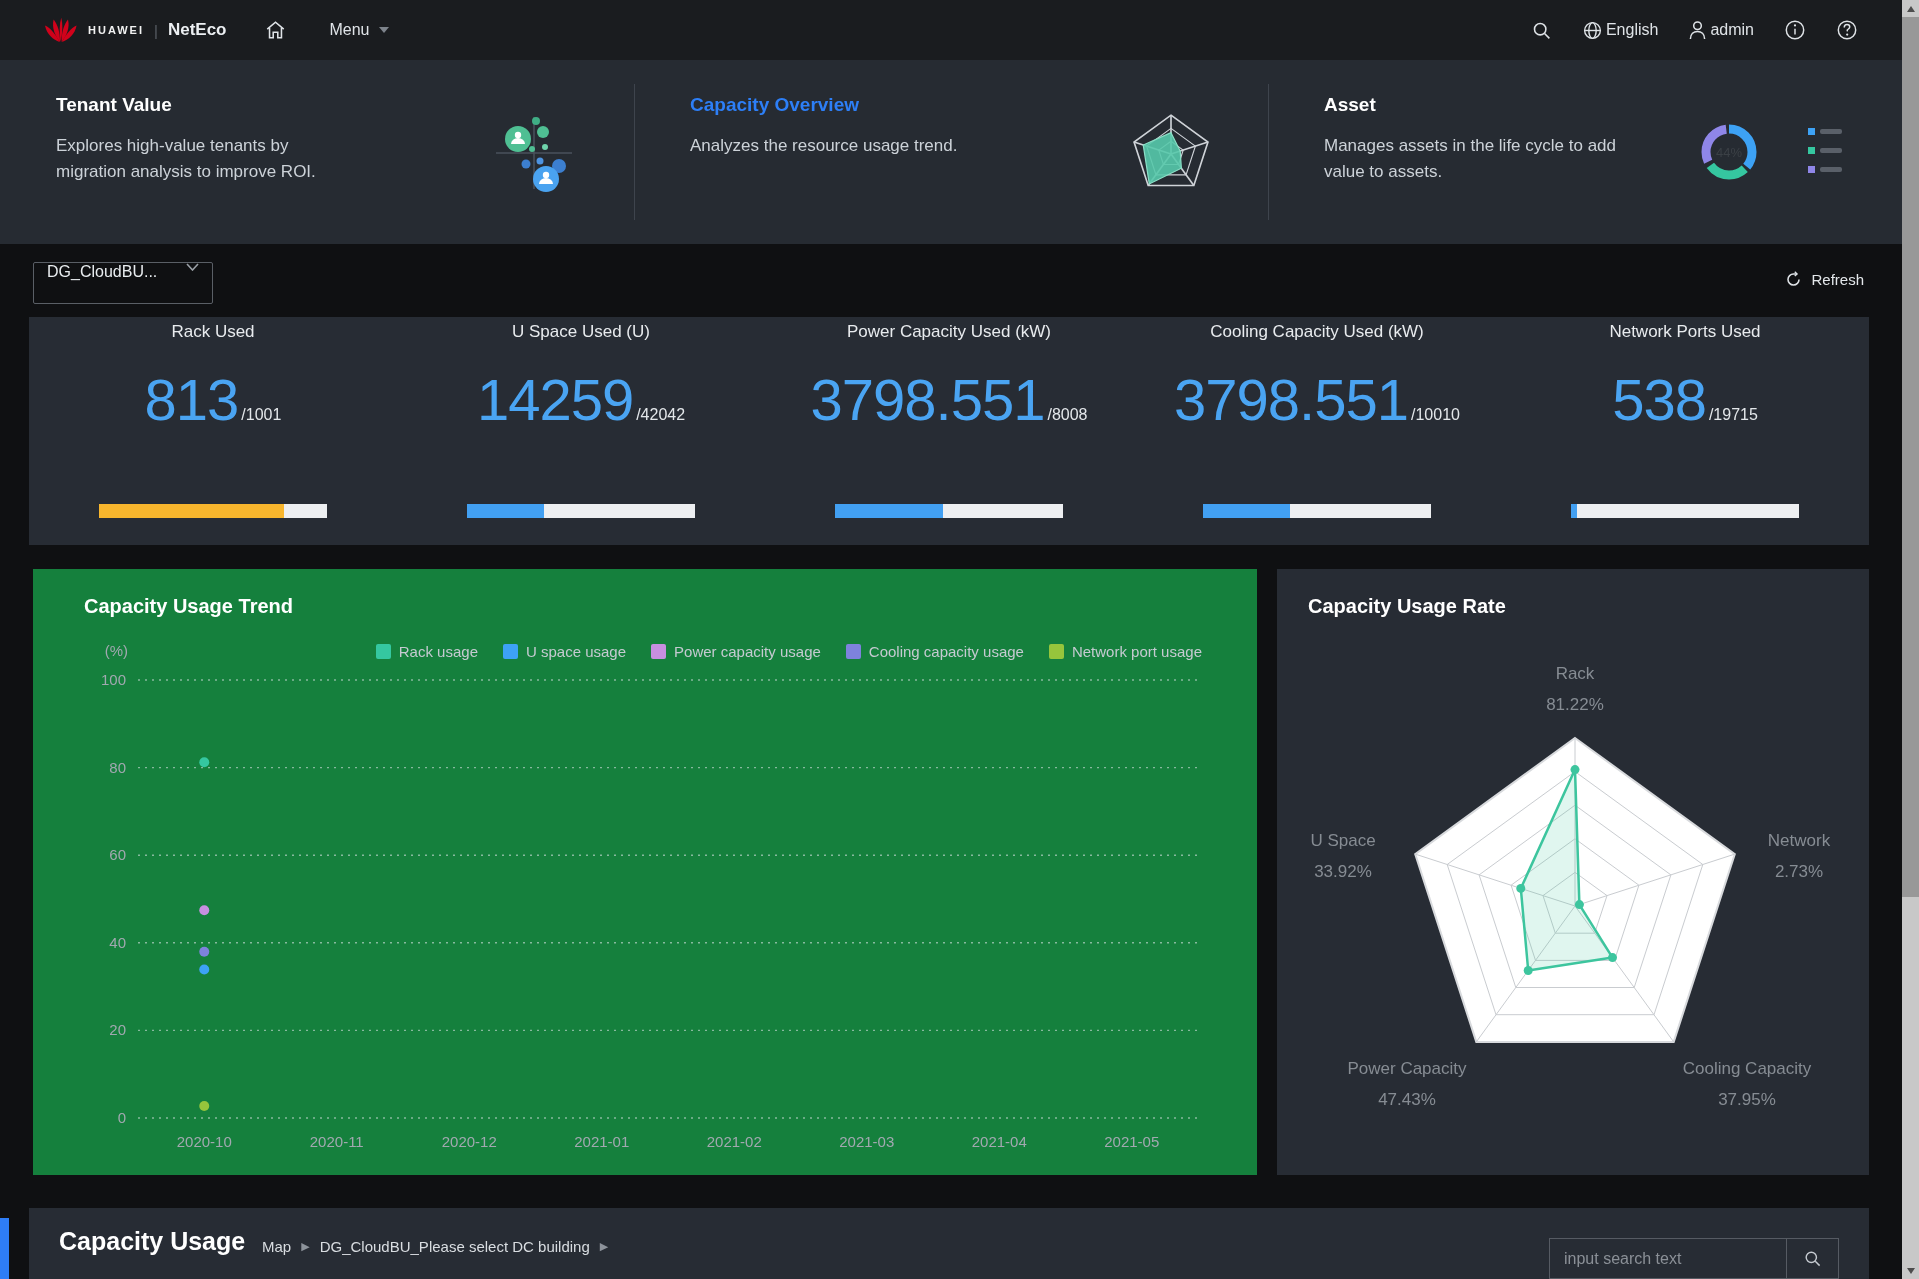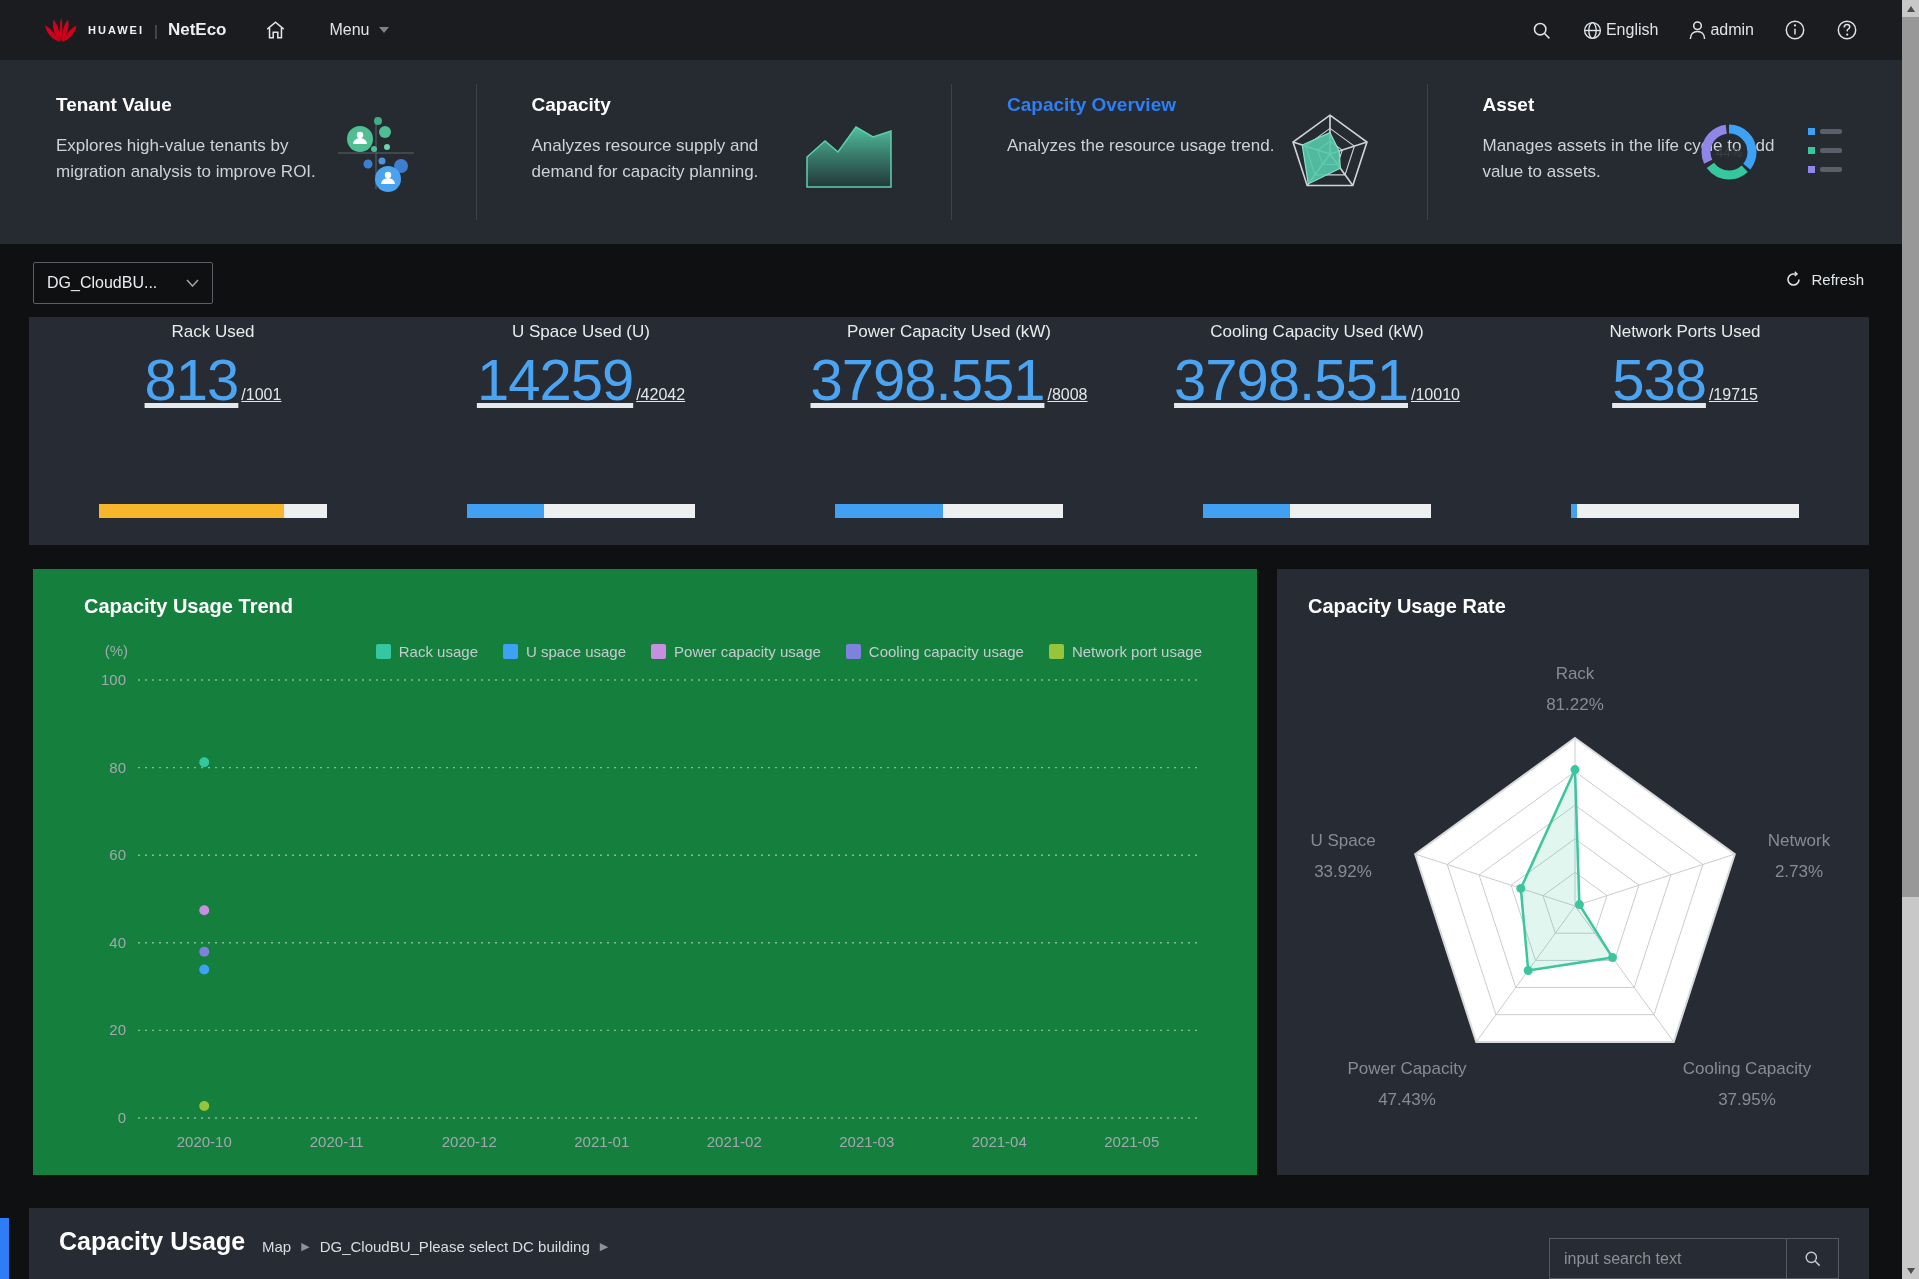--- a/index.html
+++ b/index.html
@@ -31,32 +31,32 @@
                display:flex; }
   .card { flex:1; position:relative; padding:34px 40px 0 56px; cursor:pointer; }
   .card + .card::before { content:''; position:absolute; left:0; top:24px; bottom:24px; width:1px; background:#3e444d; }
   .card-title { font-size:19px; font-weight:bold; color:#ffffff; margin-bottom:17px; }
   .card.active .card-title { color:#2d7ff7; }
   .card-desc { font-size:17px; color:#ccd2d8; line-height:1.55; max-width:292px; }
   .card-icon { position:absolute; right:54px; top:50%; transform:translateY(-50%); }
 
   
   .dc-select { position:absolute; left:33px; top:262px; width:180px; height:42px;
-               border:1px solid #5a5f66; border-radius:2px; display:flex; align-items:center;
+               border:1px solid #5a5f66; border-radius:2px; display:flex; align-items:flex-start;
                justify-content:space-between; padding:0 13px; color:#e9edf0; font-size:16px;
                background:transparent; cursor:pointer; }
   .refresh { position:absolute; right:55px; top:271px; display:flex; gap:9px; align-items:center;
              color:#e3e7ea; font-size:15px; cursor:pointer; }
 
   
   .stats-panel { position:absolute; top:317px; left:29px; width:1840px; height:228px;
                  background:#272c34; display:flex; }
   .stat { flex:1; display:flex; flex-direction:column; align-items:center; padding-top:5px; }
   .stat-label { font-size:17px; color:#e8ebee; }
-  .stat-value-row { margin-top:4px; display:flex; align-items:baseline;text-decoration:underline; }
+  .stat-value-row { margin-top:24px; display:flex; align-items:baseline; }
   .stat-value { font-size:58px; color:#4aa4f2; letter-spacing:-1px; }
   .stat-total { font-size:16px; color:#e3e7ea; margin-left:3px; }
   .stat-bar { margin-top:auto; margin-bottom:27px; width:62%; max-width:312px; height:14px; background:#edeff1; }
   .stat-bar-fill { height:100%; }
 
   
   .trend-panel { position:absolute; left:33px; top:569px; width:1224px; height:606px; background:#15803d; }
   .radar-panel { position:absolute; left:1277px; top:569px; width:592px; height:606px; background:#272c34; }
   .panel-title { position:absolute; left:51px; top:26px; font-size:20px; font-weight:bold; color:#fff; z-index:2; }
   .radar-panel .panel-title { left:31px; }
@@ -184,35 +184,20 @@
         <circle cx="38" cy="55" r="4.5" fill="#3c7fd0"></circle>
         <circle cx="52" cy="52" r="3.5" fill="#4d93e0"></circle>
         <circle cx="71" cy="57" r="7" fill="#3c7fd0"></circle>
         <circle cx="58" cy="70" r="13" fill="#4aa3f0"></circle>
         <circle cx="58" cy="66" r="3.2" fill="#fff"></circle>
           <path d="M51,75 a7,6 0 0 1 14,0 Z" fill="#fff"></path>
       </svg>
     </span>
   </div>
 
-  <div class="card">
-    <div class="card-title">Capacity</div>
-    <div class="card-desc">Analyzes resource supply and demand for capacity planning.</div>
-    <span class="card-icon">
-      <svg width="96" height="74" viewBox="0 0 96 74">
-        <defs>
-          <linearGradient id="areaGrad" x1="0" y1="0" x2="0" y2="1">
-            <stop offset="0" stop-color="#4fbf9c"></stop>
-              <stop offset="1" stop-color="#233c3c" stop-opacity="0.85"></stop>
-          </linearGradient>
-        </defs>
-        <path d="M6,72 L6,42 L24,26 L37,37 L55,12 L72,22 L90,16 L90,72 Z" fill="url(#areaGrad)" stroke="#5fd0ac" stroke-width="1.5"></path>
-      </svg>
-    </span>
-  </div>
 
   <div class="card active">
     <div class="card-title">Capacity Overview</div>
     <div class="card-desc">Analyzes the resource usage trend.</div>
     <span class="card-icon">
       <svg width="86" height="82" viewBox="0 0 84 80">
         <g stroke="#cfd3d8" stroke-width="1.6" fill="none">
           <polygon points="42,4 78.1,30.3 64.3,72.7 19.7,72.7 5.9,30.3"></polygon>
           <polygon points="42,16.9 65.8,34.3 56.7,62.3 27.3,62.3 18.2,34.3" stroke-width="1.1"></polygon>
           <polygon points="42,29.5 53.9,38.2 49.4,52.2 34.6,52.2 30.1,38.2" stroke-width="1.1"></polygon>

